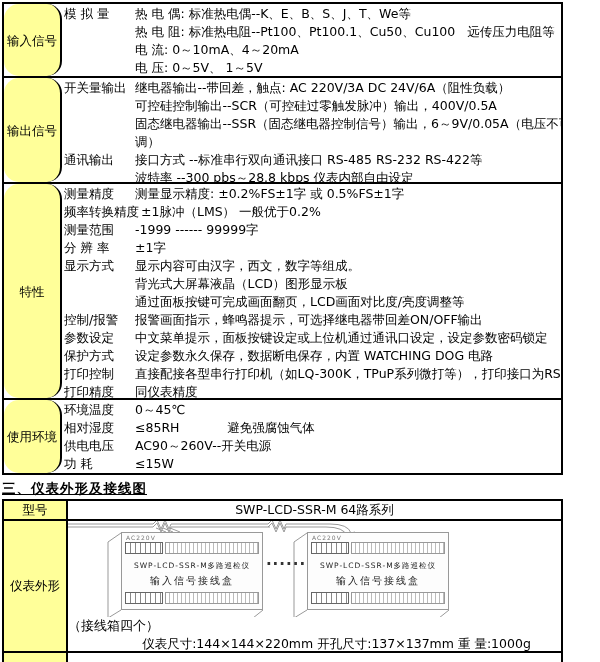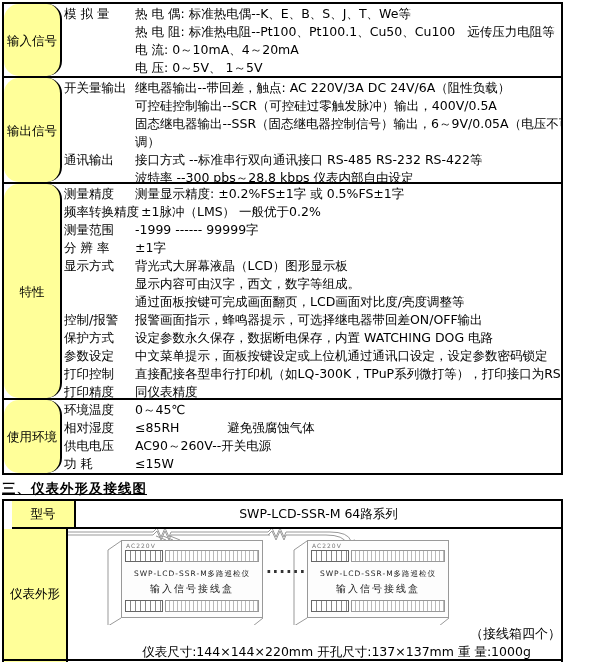--- a/index.html
+++ b/index.html
@@ -26,21 +26,21 @@
     font-weight:bold; text-decoration:underline; letter-spacing:1px; }
 
   
   #outline-table { position:absolute; left:2px; top:499px; width:561px;
     border:2px solid #000; background:#fff; }
   .t2row { display:flex; border-bottom:2px solid #000; overflow:hidden; }
   .t2row:last-child { border-bottom:none; }
   .t2head { width:64px; min-width:64px; background:#FFFF99; border-right:2px solid #000;
     display:flex; align-items:center; justify-content:center; font-size:12.5px; }
   .t2body { flex:1; position:relative; }
-  #model-row { height:28px;margin-left:8px; }
+  #model-row { height:20px; }
   #model-row .t2body { display:flex; align-items:center; justify-content:center;
     font-size:12.5px; }
   #shape-row { height:132px; }
   #sliver-row { height:10px; }
 
   
   #diagram { position:relative; width:100%; height:96px; background:#fff; }
   #cable-svg { position:absolute; left:0; top:0; }
   .tbox { position:absolute; top:11px; width:142px; height:78px;
     border:1px solid #999; background:#fdfdfd; }
@@ -53,21 +53,21 @@
   .strip-grid { width:38px; border:1px solid #666;
     background:repeating-linear-gradient(90deg,#fff 0 4px,#888 4px 5px); }
   .strip-long { flex:1; border:1px solid #999;
     background:repeating-linear-gradient(90deg,#fff 0 3px,#bbb 3px 4px); }
   .tbox-text { position:absolute; left:0; right:0; top:27px; text-align:center;
     color:#222; }
   .tbox-title { font-size:7.5px; line-height:11px; letter-spacing:1px; }
   .tbox-subtitle { font-size:10px; line-height:11px; letter-spacing:2px; margin-top:4px; }
   #dots { position:absolute; left:196px; top:34px; width:44px; text-align:center;
     font-size:15px; font-weight:bold; letter-spacing:1px; color:#333; }
-  #caption { height:18px; text-align:right; font-size:13px; line-height:18px;margin-left:47px; }
+  #caption { height:18px; text-align:left; font-size:13px; line-height:18px; }
   #dims { height:18px; text-align:center; font-size:12.5px; line-height:18px; white-space:pre;padding-left:44px; }
 </style>
 </head>
 <body>
 
 <div id="page">
 
   <div id="spec-table">
       <div class="t1row" style="height: 74px;">
         <div class="t1head">输入信号</div>
@@ -127,41 +127,41 @@
           </div>
           <div class="item">
             <div class="ilabel">分 辨 率</div>
             <div class="ilines">
               <div class="line">±1字</div>
             </div>
           </div>
           <div class="item">
             <div class="ilabel">显示方式</div>
             <div class="ilines">
+              <div class="line">显示内容可由汉字，西文，数字等组成。</div>
               <div class="line">背光式大屏幕液晶（LCD）图形显示板</div>
-              <div class="line">显示内容可由汉字，西文，数字等组成。</div>
               <div class="line">通过面板按键可完成画面翻页，LCD画面对比度/亮度调整等</div>
             </div>
           </div>
           <div class="item">
             <div class="ilabel">控制/报警</div>
             <div class="ilines">
               <div class="line">报警画面指示，蜂鸣器提示，可选择继电器带回差ON/OFF输出</div>
             </div>
           </div>
           <div class="item">
+            <div class="ilabel">参数设定</div>
+            <div class="ilines">
+              <div class="line">中文菜单提示，面板按键设定或上位机通过通讯口设定，设定参数密码锁定</div>
+            </div>
+          </div>
+          <div class="item">
             <div class="ilabel">保护方式</div>
             <div class="ilines">
               <div class="line">设定参数永久保存，数据断电保存，内置 WATCHING DOG 电路</div>
-            </div>
-          </div>
-          <div class="item">
-            <div class="ilabel">参数设定</div>
-            <div class="ilines">
-              <div class="line">中文菜单提示，面板按键设定或上位机通过通讯口设定，设定参数密码锁定</div>
             </div>
           </div>
           <div class="item">
             <div class="ilabel">打印控制</div>
             <div class="ilines">
               <div class="line">直接配接各型串行打印机（如LQ-300K，TPuP系列微打等），打印接口为RS-232</div>
             </div>
           </div>
           <div class="item">
             <div class="ilabel">打印精度</div>

